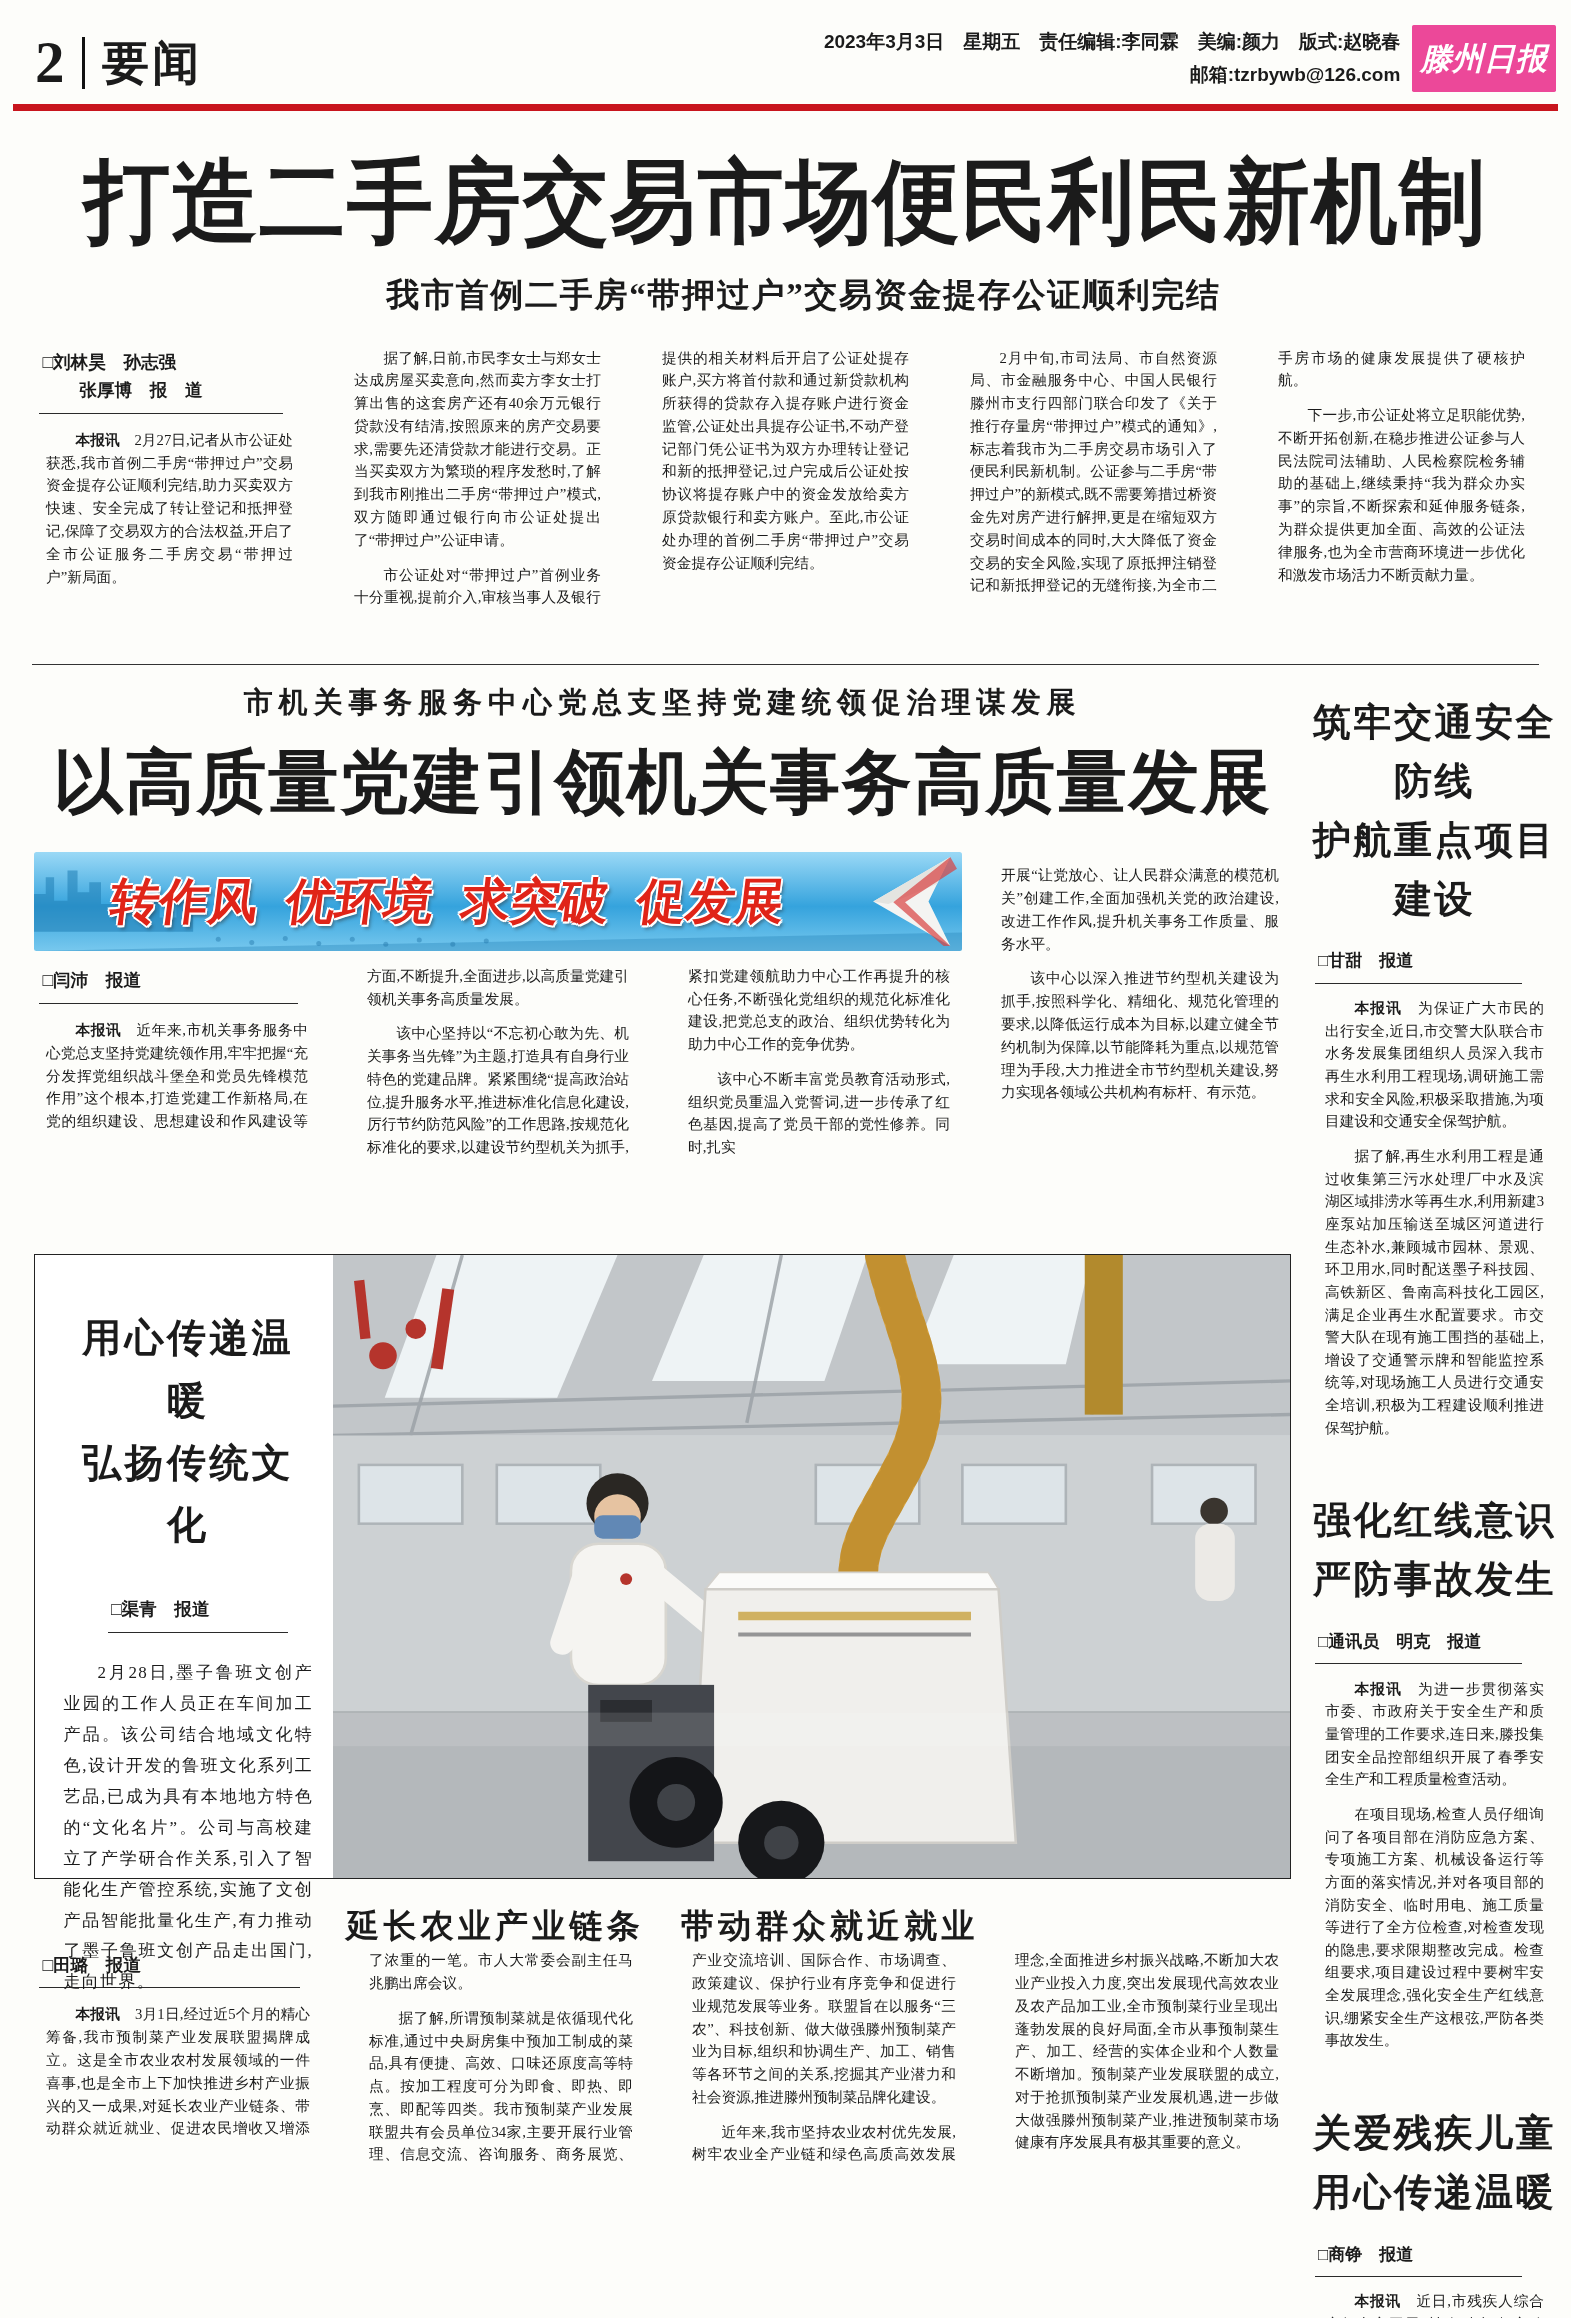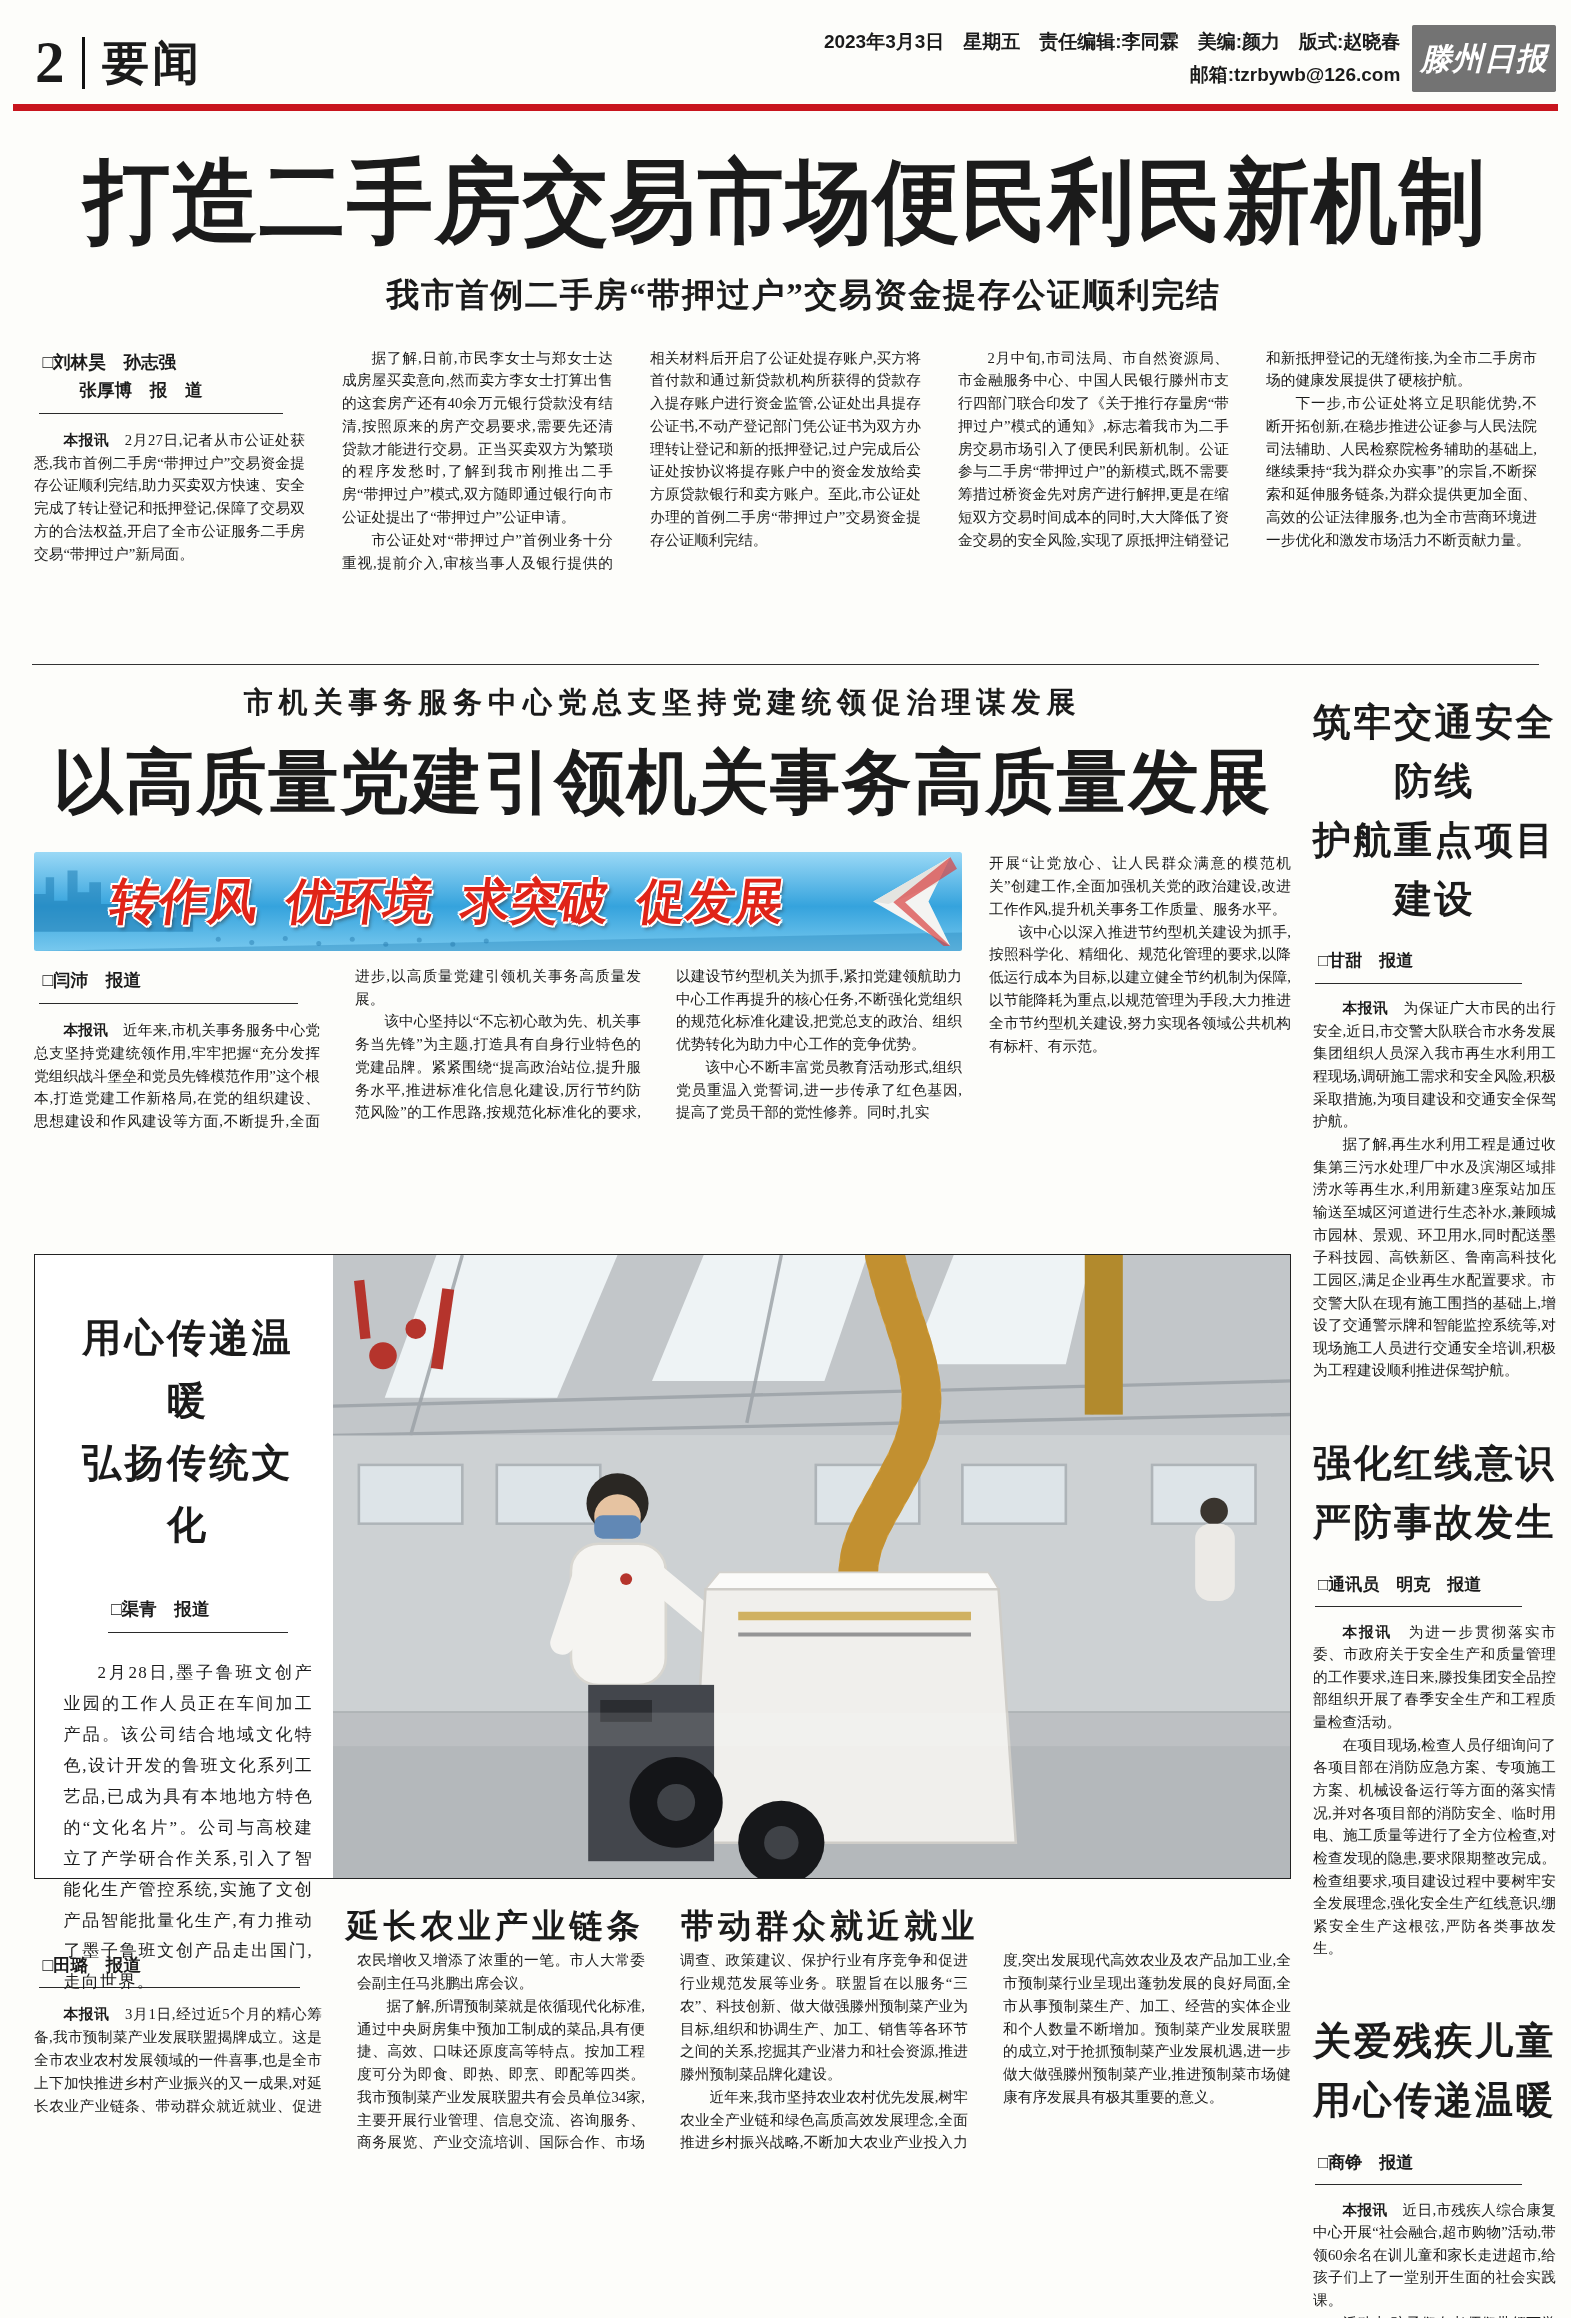--- a/index.html
+++ b/index.html
@@ -13,29 +13,29 @@
   .masthead { display:flex; justify-content:space-between; align-items:flex-end;
     padding:25px 15px 5px 35px; }
   .mh-left { display:flex; align-items:center; }
   .pg-num { font-size:59px; font-weight:700; line-height:1; }
   .pg-divider { display:inline-block; width:3.4px; height:52px; background:#111; margin:0 17px; }
   .section-title { font-family:"Liberation Sans","DejaVu Sans",sans-serif;
     font-size:47px; font-weight:900; letter-spacing:3.4px; line-height:1; }
   .mh-right { display:flex; align-items:center;justify-content:space-between; }
   .mh-info { text-align:right; font-family:"Liberation Sans","DejaVu Sans",sans-serif;
     font-size:19px; font-weight:600; line-height:1.7; margin-right:11.7px; }
-  .logo { width:144px; height:67px; background:#737373; color:#fff;
+  .logo { width:144px; height:67px; background:#ec4899; color:#fff;
     display:flex; align-items:center; justify-content:center;
     font-size:31px; font-weight:700; font-style:italic; letter-spacing:0.8px;
     border-radius:1.7px; }
   .red-rule { height:7.5px; background:#c8151d; margin:6.7px 13.4px 0; }
 
   
   .cols { text-align:justify; font-size:14.7px; line-height:1.55; overflow:hidden; }
-  .cols p, .flowtext p { margin:0; text-indent:2em; }
+  .cols p, .flowtext p { margin:12px; text-indent:2em; }
   p.noindent { text-indent:0; }
   .leadin { font-family:"Liberation Sans","DejaVu Sans",sans-serif; font-weight:700; }
   .byline { text-indent:0 !important; font-size:17.6px; line-height:1.6;
     padding:1.7px 0 8.4px 3.4px; border-bottom:1.7px solid #2a2a2a;
     margin:0 22px 15px 5px; font-weight:600; break-inside:avoid; }
   .byline .indent2 { padding-left:2.1em; }
 
   
   .lead { padding-top:44px; }
   .lead h1 { text-align:center; font-family:"Liberation Sans","DejaVu Sans",sans-serif;

